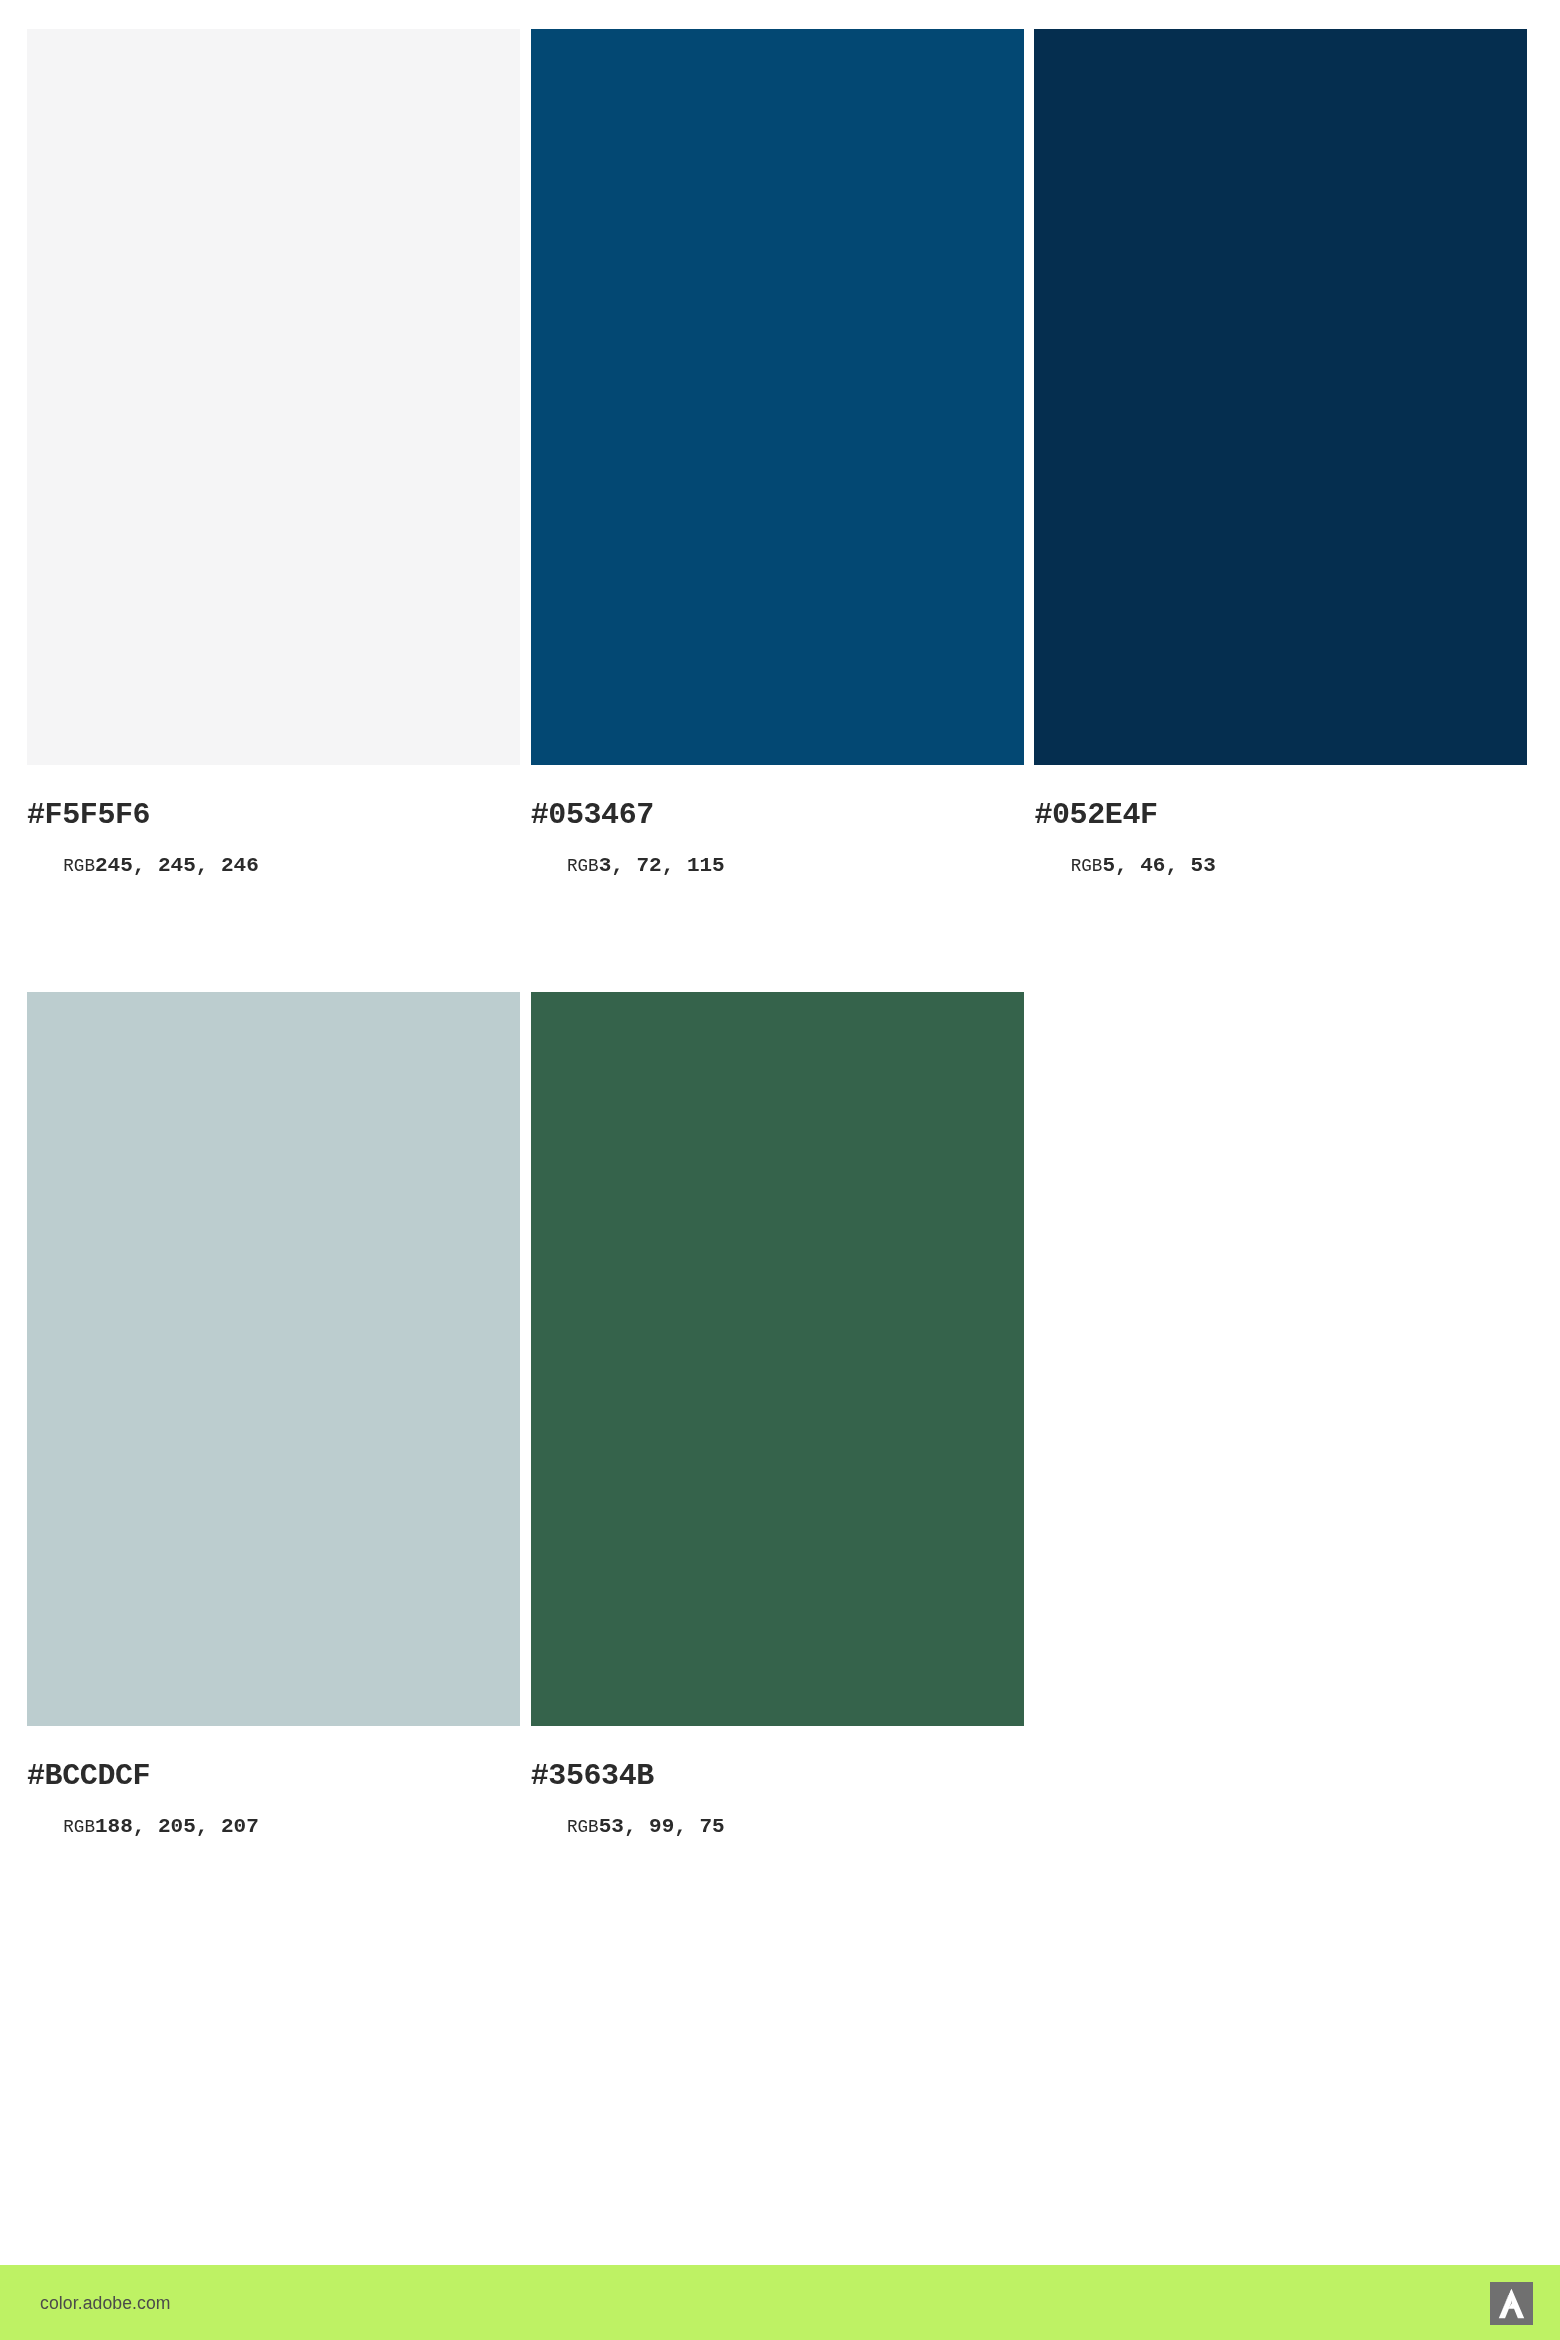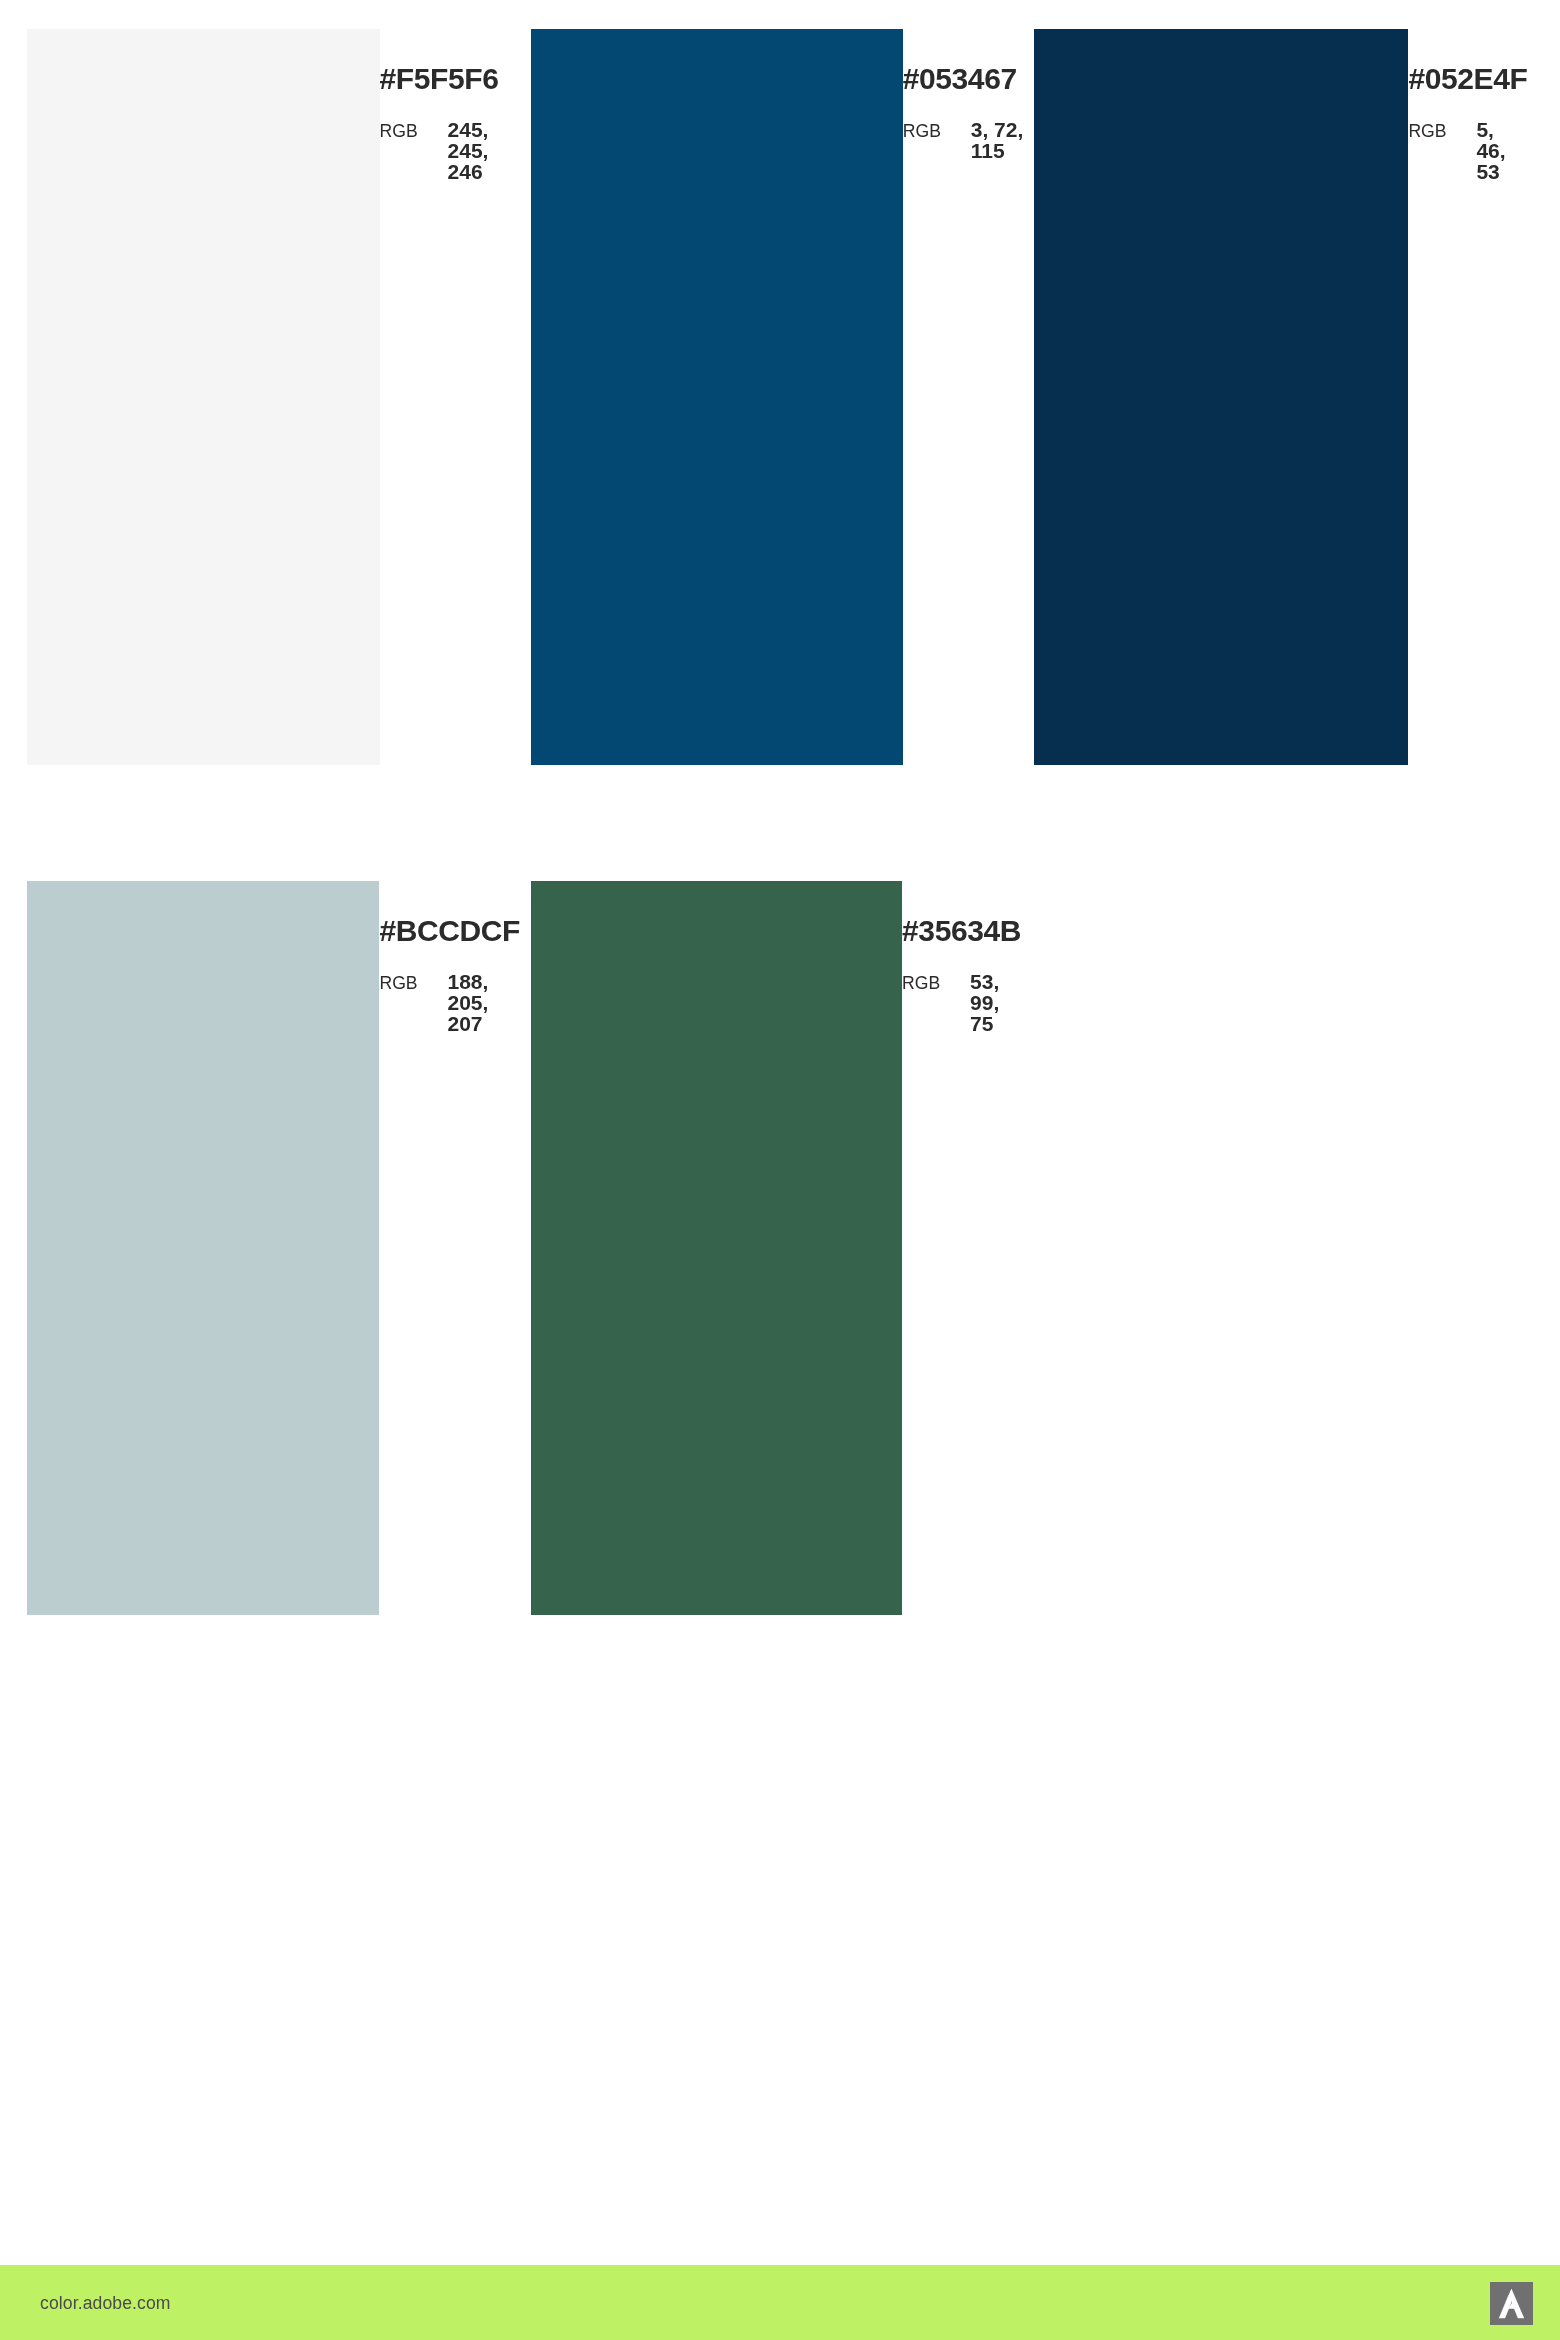--- a/index.html
+++ b/index.html
@@ -26,21 +26,22 @@
   .swatch-row {
     display: flex;
     gap: 10.7px;
   }
   .swatch-row.row-1 { margin-bottom: 0; }
   .swatch-row.row-2 { margin-top: 116px; }
 
   .swatch-cell {
     width: 493px;
     display: flex;
-    flex-direction: row;
+    flex-direction: column;
+    font-family: Liberation Mono, monospace;
   }
 
   .swatch-chip {
     width: 100%;
     display: block;
   }
   .row-1 .swatch-chip { height: 736px; }
   .row-2 .swatch-chip { height: 734px; }
 
   .swatch-info {
@@ -54,20 +55,21 @@
     letter-spacing: -0.4px;
     line-height: 1;
     margin: 0;
   }
 
   .rgb-line {
     margin-top: 25px;
     display: flex;
     align-items: baseline;
     line-height: 1;
+    text-align: right;
   }
   .rgb-key {
     font-size: 17.6px;
     font-weight: normal;
     color: #2b2b2b;
     width: 68px;
     flex: none;
   }
   .rgb-value {
     font-size: 21px;

